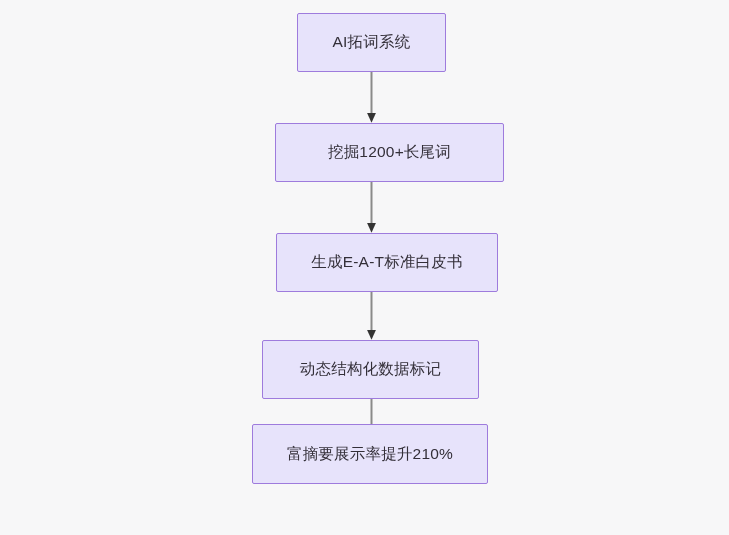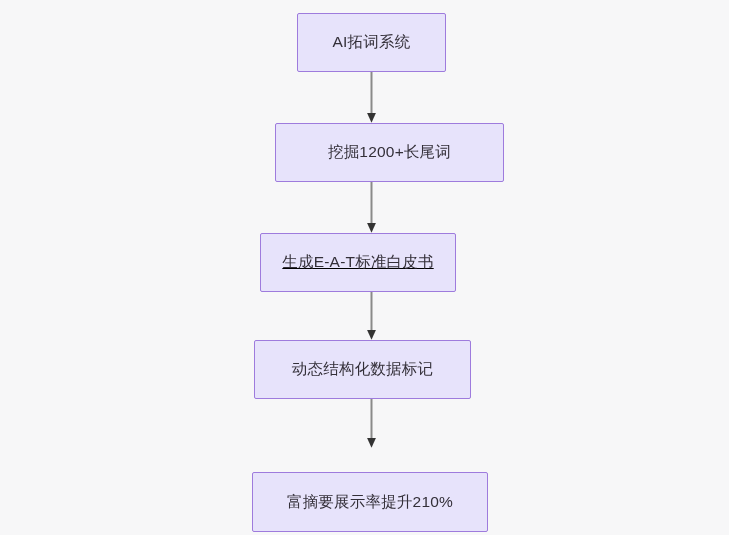--- a/index.html
+++ b/index.html
@@ -42,23 +42,23 @@
     color: #332f38;
     font-size: 15.5px;
     line-height: 1.2;
     letter-spacing: 0.2px;
     white-space: nowrap;
     text-align: center;
   }
   
   #node-0 { left: 297px; top: 13px;  width: 149px; height: 59px; }
   #node-1 { left: 275px; top: 123px; width: 229px; height: 59px; }
-  #node-2 { left: 260px; top: 233px; width: 196px; height: 59px; text-decoration: underline; }
-  #node-3 { left: 254px; top: 340px; width: 217px; height: 59px; }
-  #node-4 { left: 252px; top: 472px; width: 236px; height: 60px; }
+  #node-2 { left: 276px; top: 233px; width: 222px; height: 59px; }
+  #node-3 { left: 262px; top: 340px; width: 217px; height: 59px; }
+  #node-4 { left: 252px; top: 424px; width: 236px; height: 60px; }
 </style>
 </head>
 <body>
 
 <div id="flowchart-canvas">
 
   <svg class="edge-layer" width="729" height="535" viewBox="0 0 729 535" aria-hidden="true">
     <defs>
       <marker id="arrowhead" markerWidth="10" markerHeight="9" refX="1.2" refY="4.5" orient="auto" markerUnits="userSpaceOnUse">
         <path d="M0,0 L10,4.5 L0,9 z" fill="#333333"></path>

